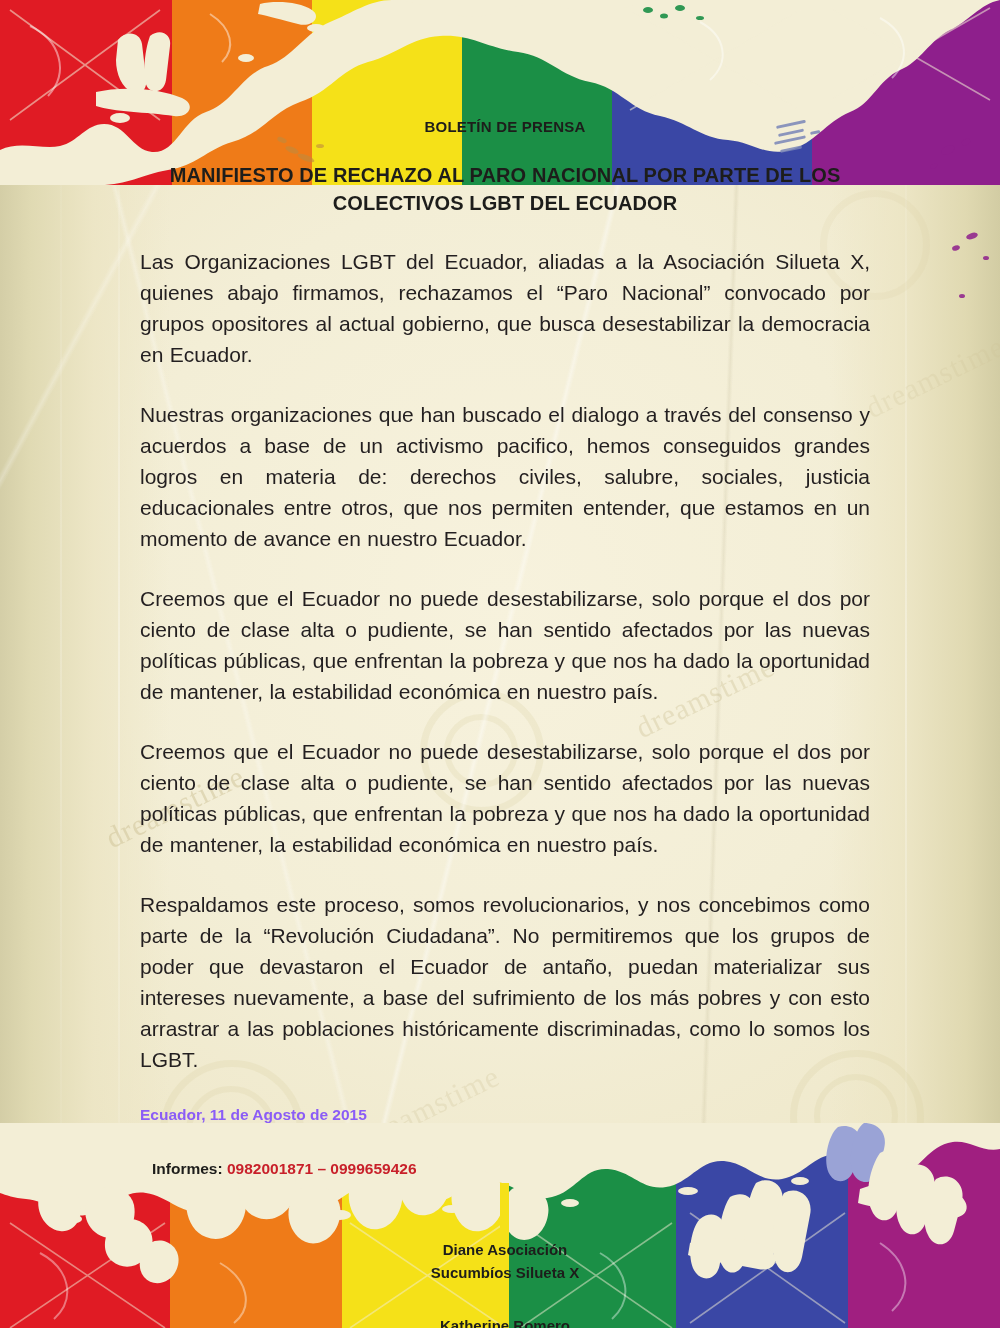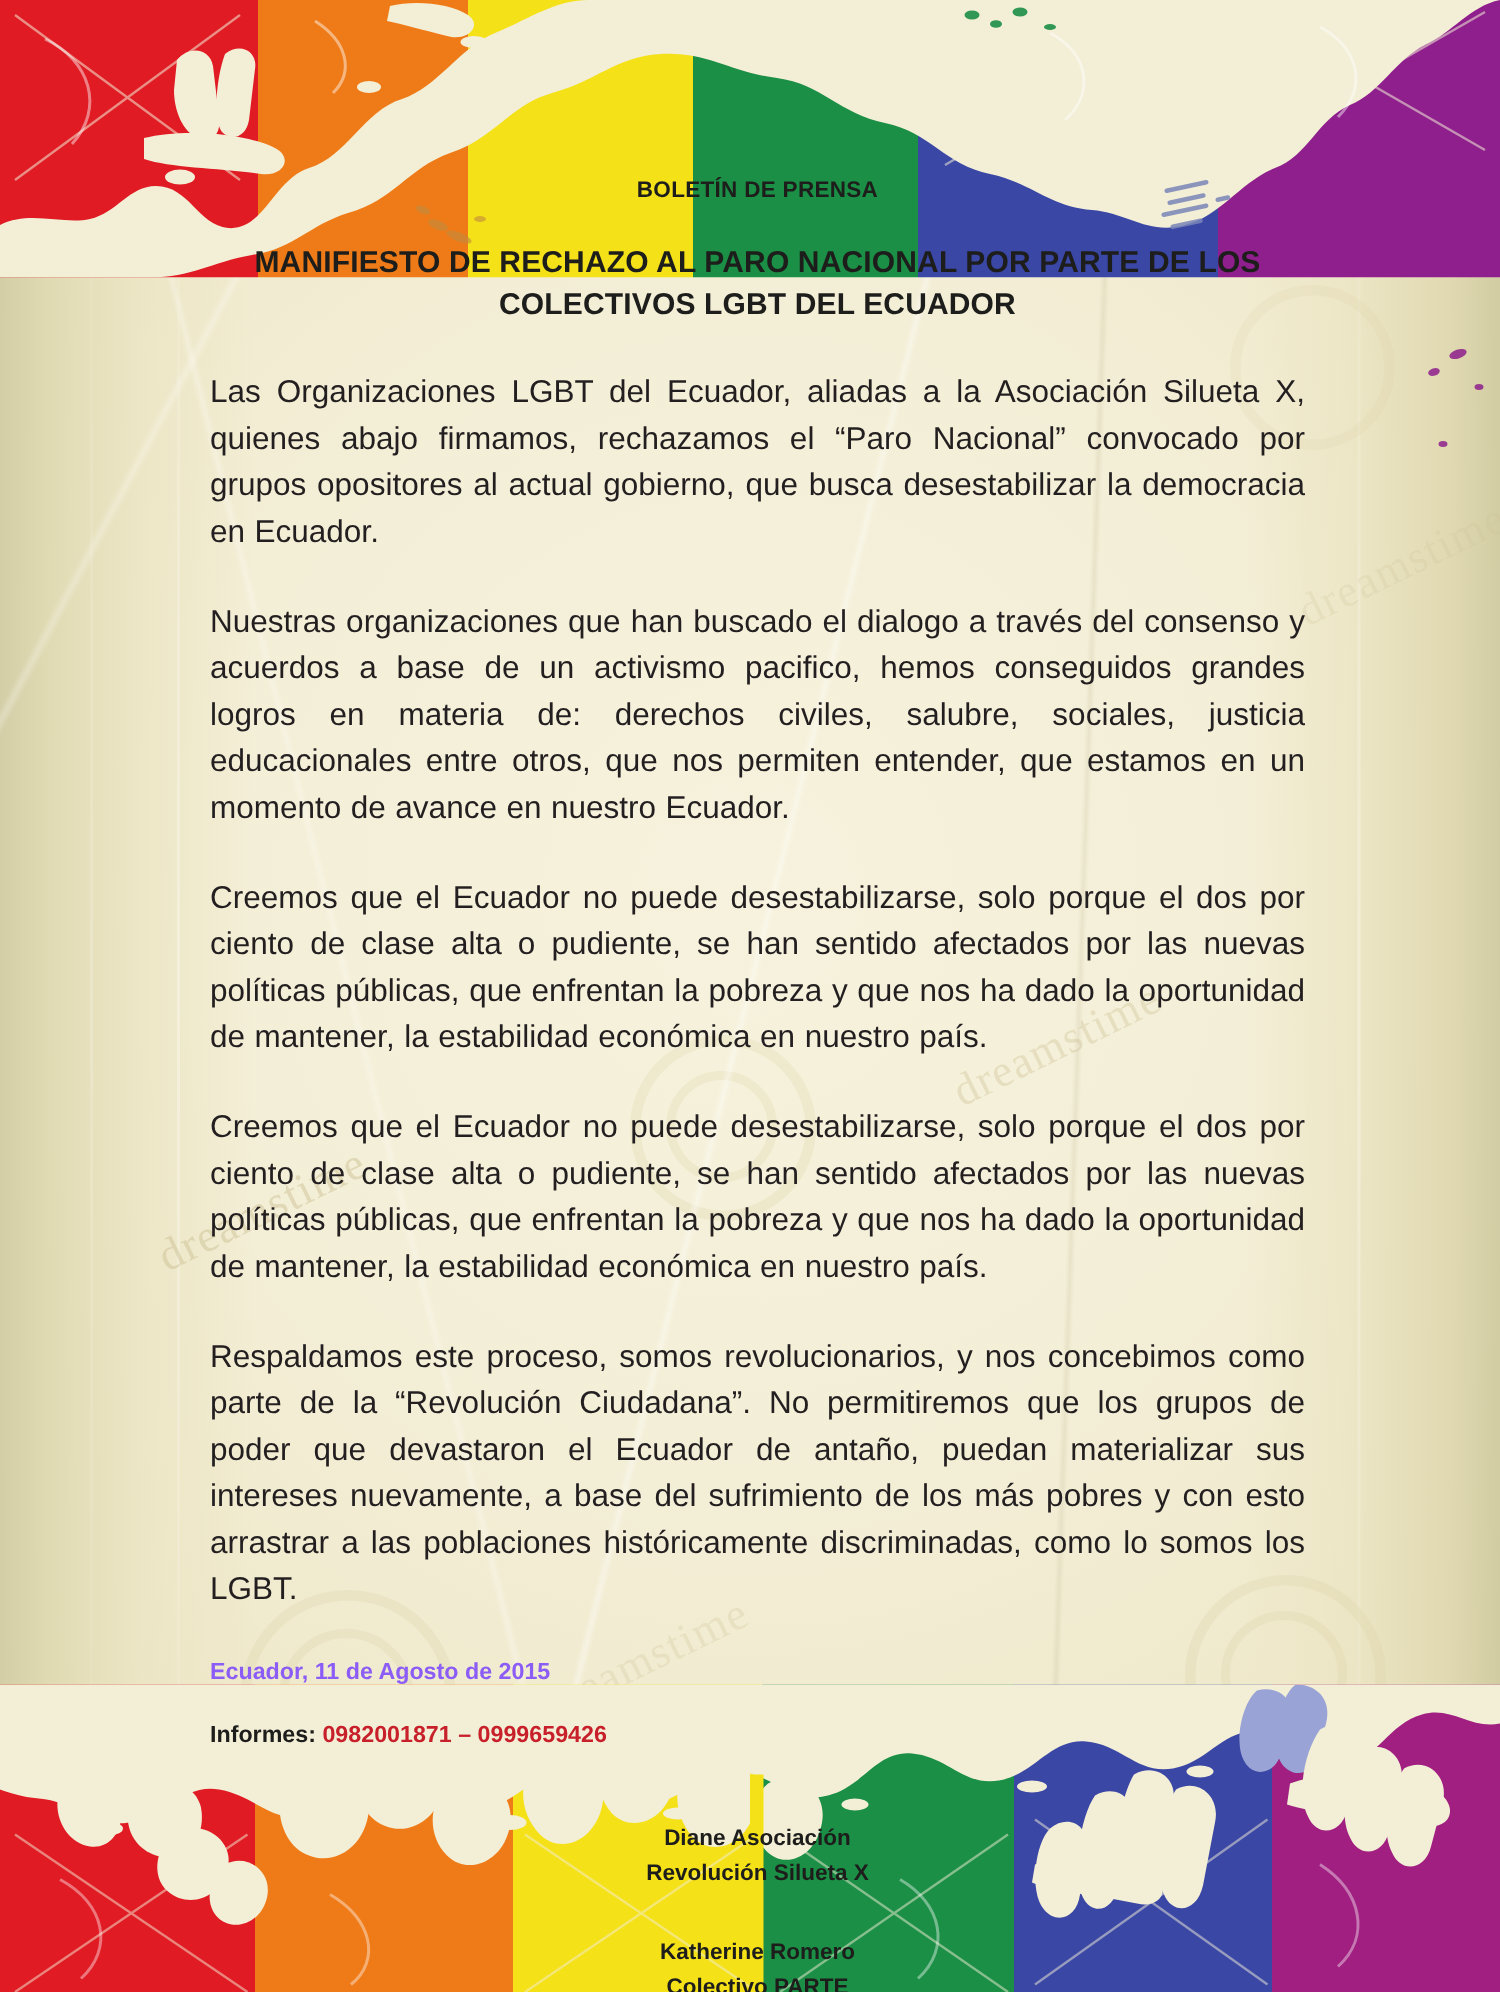--- a/index.html
+++ b/index.html
@@ -133,21 +133,21 @@
     font-size: 15.5px;
     font-weight: bold;
     color: #8b5cf6;
     margin: 0;
     padding-top: 31px;
   }
   .informes-line {
     font-size: 15.5px;
     font-weight: bold;
     color: #1d1d1b;
-    margin: 0;
+    margin: 12px;
     padding-top: 24px;
   }
   .phone { color: #c8202a; }
 
   .signatures {
     padding-top: 48px;
   }
   .sig-block {
     text-align: center;
     margin-bottom: 25px;
@@ -396,21 +396,21 @@
 
     <div class="informes-line">
       <span>Informes:</span>
       <span class="phone">0982001871 – 0999659426</span>
     </div>
 
     <div class="signatures">
 
       <div class="sig-block">
         <div class="sig-line">Diane Asociación</div>
-        <div class="sig-line">Revolución Silueta X</div>
+        <div class="sig-line">Sucumbíos Silueta X</div>
       </div>
 
 
       <div class="sig-block" style="margin-top:30px;">
         <div class="sig-line">Katherine Romero</div>
         <div class="sig-line">Colectivo PARTE</div>
         <div class="sig-line">Sucumbíos</div>
       </div>
 
     </div>

